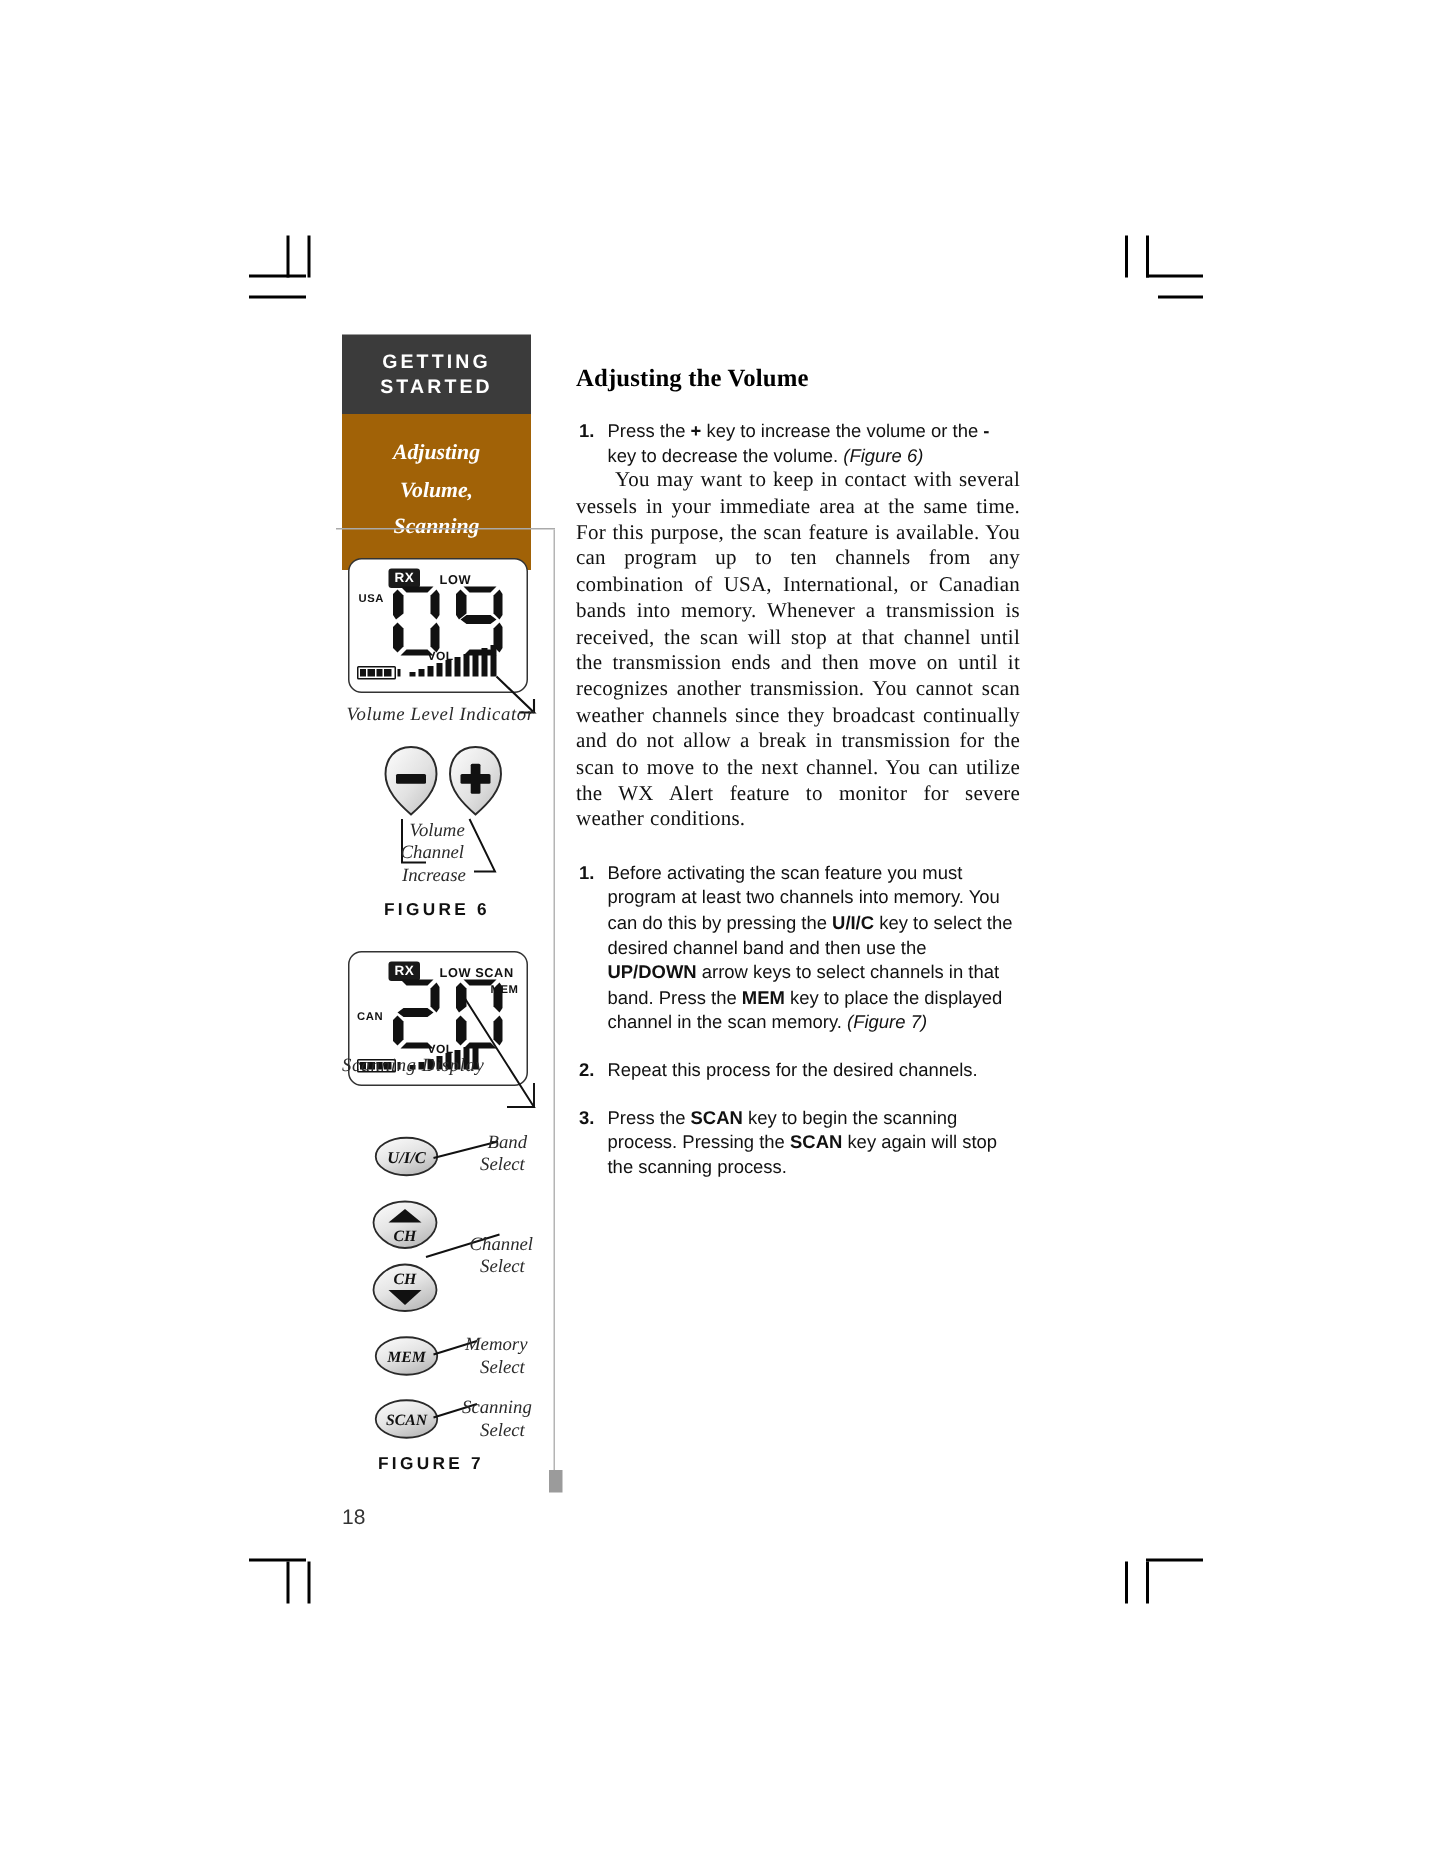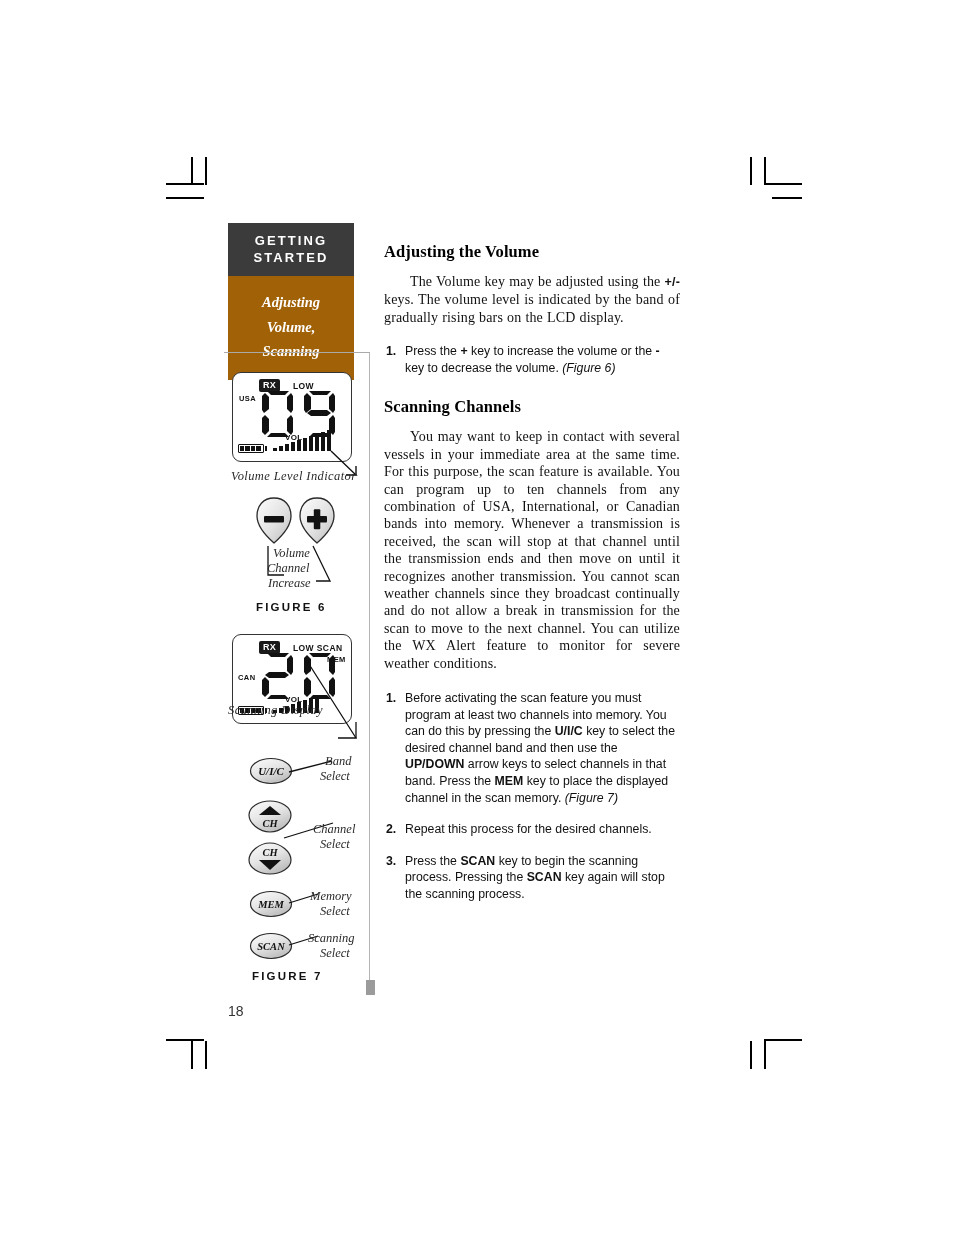--- a/index.html
+++ b/index.html
@@ -398,30 +398,28 @@
     <line x1="1" y1="10" x2="30" y2="1" stroke="#111" stroke-width="1.3"></line>
   </svg>
   <div class="btn-lab" style="left:308px;top:931px;">Scanning</div>
   <div class="btn-lab" style="left:320px;top:946px;">Select</div>
   <div class="fig-cap" style="left:252px;top:970px;">FIGURE 7</div>
 
   <div id="content">
 
     <h2 class="sec">Adjusting the Volume</h2>
 
-    <p class="body"><span>The Volume key may be adjusted using the </span><b>+/-</b><span> keys. The volume level is indicated by the band of gradually rising bars on the LCD display.</span></p>
 
 
     <ol class="steps" style="margin-top:17px;">
       <li>
         <span class="num">1.</span><span>Press the </span><span class="sym">+</span><span> key to increase the volume or the </span><span class="sym">-</span><span> key to decrease the volume. </span><i>(Figure 6)</i>
       </li>
     </ol>
 
-    <h2 class="sec" style="margin-top:21px;">Scanning Channels</h2>
 
     <p class="body">You may want to keep in contact with several vessels in your immediate area at the same time. For this purpose, the scan feature is available. You can program up to ten channels from any combination of USA, International, or Canadian bands into memory. Whenever a transmission is received, the scan will stop at that channel until the transmission ends and then move on until it recognizes another transmission. You cannot scan weather channels since they broadcast continually and do not allow a break in transmission for the scan to move to the next channel. You can utilize the WX Alert feature to monitor for severe weather conditions.</p>
 
 
     <ol class="steps" style="margin-top:18px;">
       <li style="margin-bottom:15px;">
         <span class="num">1.</span><span>Before activating the scan feature you must program at least two channels into memory. You can do this by pressing the </span><b>U/I/C</b><span> key to select the desired channel band and then use the </span><b>UP/DOWN</b><span> arrow keys to select channels in that band. Press the </span><b>MEM</b><span> key to place the displayed channel in the scan memory. </span><i>(Figure 7)</i>
       </li>
       <li style="margin-bottom:15px;">
         <span class="num">2.</span><span>Repeat this process for the desired channels.</span>

